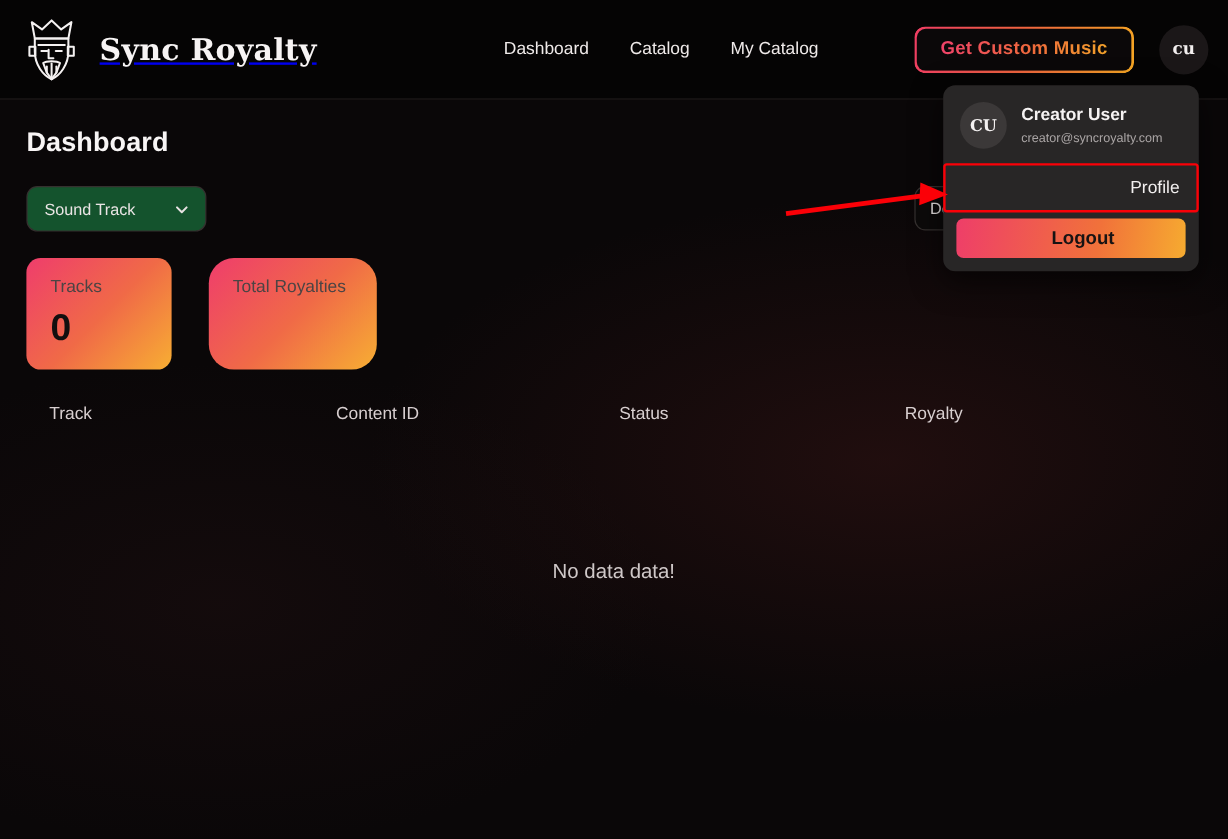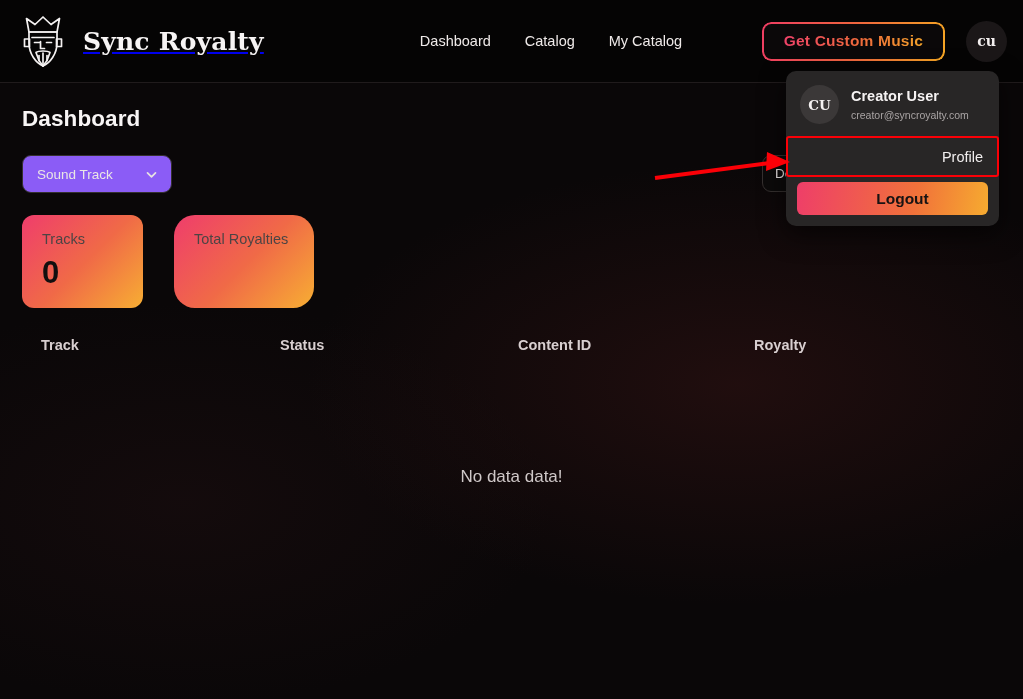--- a/index.html
+++ b/index.html
@@ -236,21 +236,21 @@
     display: flex;
     align-items: center;
     position: relative;
   }
 
   .select-box {
     width: 150px;
     height: 38px;
     border: 1px solid #35302f;
     border-radius: 9px;
-    background: #8b5cf6;
+    background: #14532d;
     display: flex;
     align-items: center;
     padding: 0 12px 0 14px;
     cursor: pointer;
   }
   .select-value {
     font-size: 13.5px;
     color: #eae5e5;
     white-space: nowrap;
   }
@@ -319,21 +319,21 @@
     line-height: 1;
   }
 
   
   .table-wrap { margin-top: 29px; }
   .thead {
     display: flex;
     font-size: 14.5px;
     color: #d8cfd0;
   }
-  .th { white-space: nowrap; font-weight: bold; }
+  .th { white-space: nowrap; }
   .th.c0 { width: 239px; padding-left: 19px; }
   .th.c1 { width: 238px; padding-left: 19px; }
   .th.c2 { width: 236px; padding-left: 19px; }
   .th.c3 { width: 230px; padding-left: 19px; }
 
   .empty-state {
     height: 248px;
     display: flex;
     align-items: center;
     justify-content: center;
@@ -439,20 +439,20 @@
       <div class="stat-value">0</div>
     </div>
     <div class="stat-card royalties">
       <div class="stat-label">Total Royalties</div>
     </div>
   </div>
 
   <div class="table-wrap">
     <div class="thead">
       <div class="th c0">Track</div>
+      <div class="th c2">Content ID</div>
       <div class="th c1">Status</div>
-      <div class="th c2">Content ID</div>
       <div class="th c3">Royalty</div>
     </div>
     <div class="empty-state">No data data!</div>
   </div>
 
 </div>
 
 </body></html>

